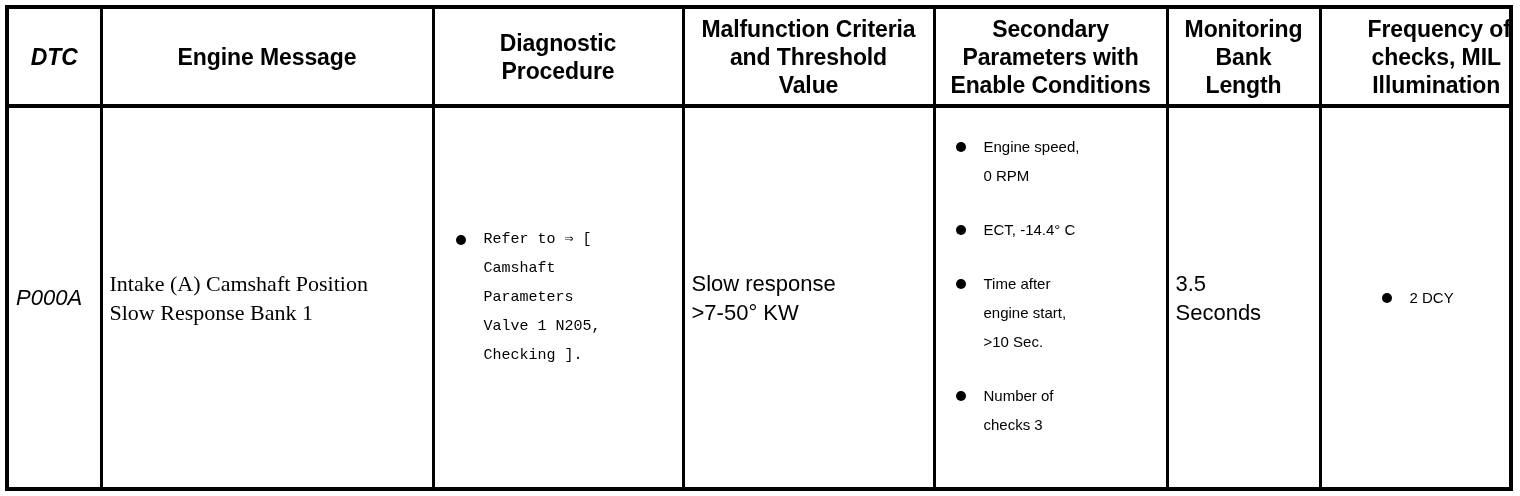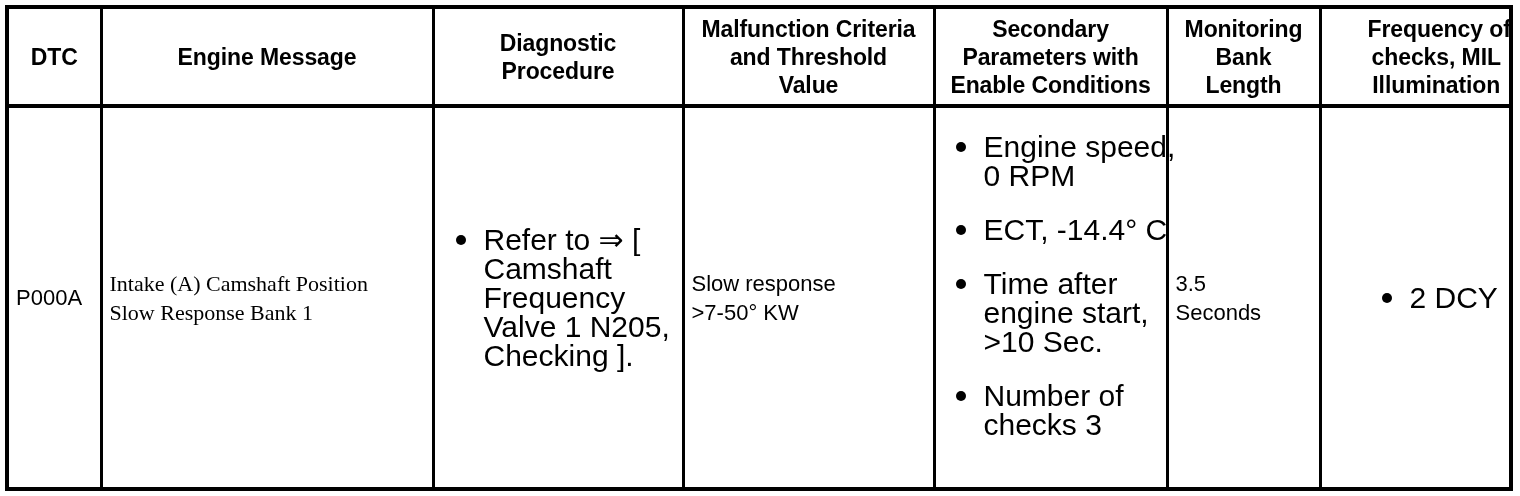--- a/index.html
+++ b/index.html
@@ -46,21 +46,21 @@
 
   .dtc-table th,
   .dtc-table td {
     border-left: 3px solid #000000;
     border-right: 3px solid #000000;
     padding: 0;
     margin: 0;
     background: #ffffff;
   }
   .dtc-table th:first-child,
-  .dtc-table td:first-child { border-left: 0; }
+  .dtc-table td:first-child { border-left: 0; font-style: italic; }
   .dtc-table th:last-child,
   .dtc-table td:last-child  { border-right: 0; padding-left: 46px; }
 
   
   .head-row { height: 99px; }
 
   .dtc-table thead th {
     border-bottom: 4px solid #000000;
     text-align: center;
     vertical-align: middle;
@@ -94,40 +94,40 @@
   
   ul.bullets {
     list-style: none;
     margin: 0;
     padding: 0;
   }
   ul.bullets > li {
     position: relative;
     padding-left: 39px;
     margin: 0 0 26px 0;
-    font-size: 30px;
+    font-size: 15px;
     line-height: 29px;
   }
   ul.bullets > li:last-child { margin-bottom: 0; }
   ul.bullets > li .dot {
     position: absolute;
     left: 12px;
     top: 10px;
     width: 10px;
     height: 10px;
     border-radius: 50%;
     background: #000000;
   }
   ul.bullets > li .tl { display: block; white-space: nowrap; }
 
   ul.bullets.tight > li { margin-bottom: 0; }
 
   ul.bullets.proc-list { margin-left: 8px; }
   ul.bullets.proc-list > li .dot { left: 6px; }
-  ul.bullets.proc-list > li { padding-left: 34px; }
+  ul.bullets.proc-list > li { padding-left: 34px; font-family: Liberation Mono, monospace; }
 
   ul.bullets.sec-list > li { margin-bottom: 25px; }
   ul.bullets.sec-list > li .dot { left: 13px; }
   ul.bullets.sec-list > li { padding-left: 41px; }
 
   ul.bullets.freq-list > li .dot { left: 14px; }
   ul.bullets.freq-list > li { padding-left: 42px; }
 </style>
 </head>
 <body>
@@ -195,21 +195,21 @@
             <span class="tl">Slow Response Bank 1</span>
           </span>
         </td>
 
         <td class="col-proc">
           <ul class="bullets proc-list tight">
             <li>
               <span class="dot"></span>
               <span class="tl">Refer to ⇒ [</span>
               <span class="tl">Camshaft</span>
-              <span class="tl">Frequency</span>
+              <span class="tl">Parameters</span>
               <span class="tl">Valve 1 N205,</span>
               <span class="tl">Checking ].</span>
             </li>
           </ul>
         </td>
 
         <td class="col-crit">
           <span class="cell-text">
             <span class="tl">Slow response</span>
             <span class="tl">&gt;7-50° KW</span>

